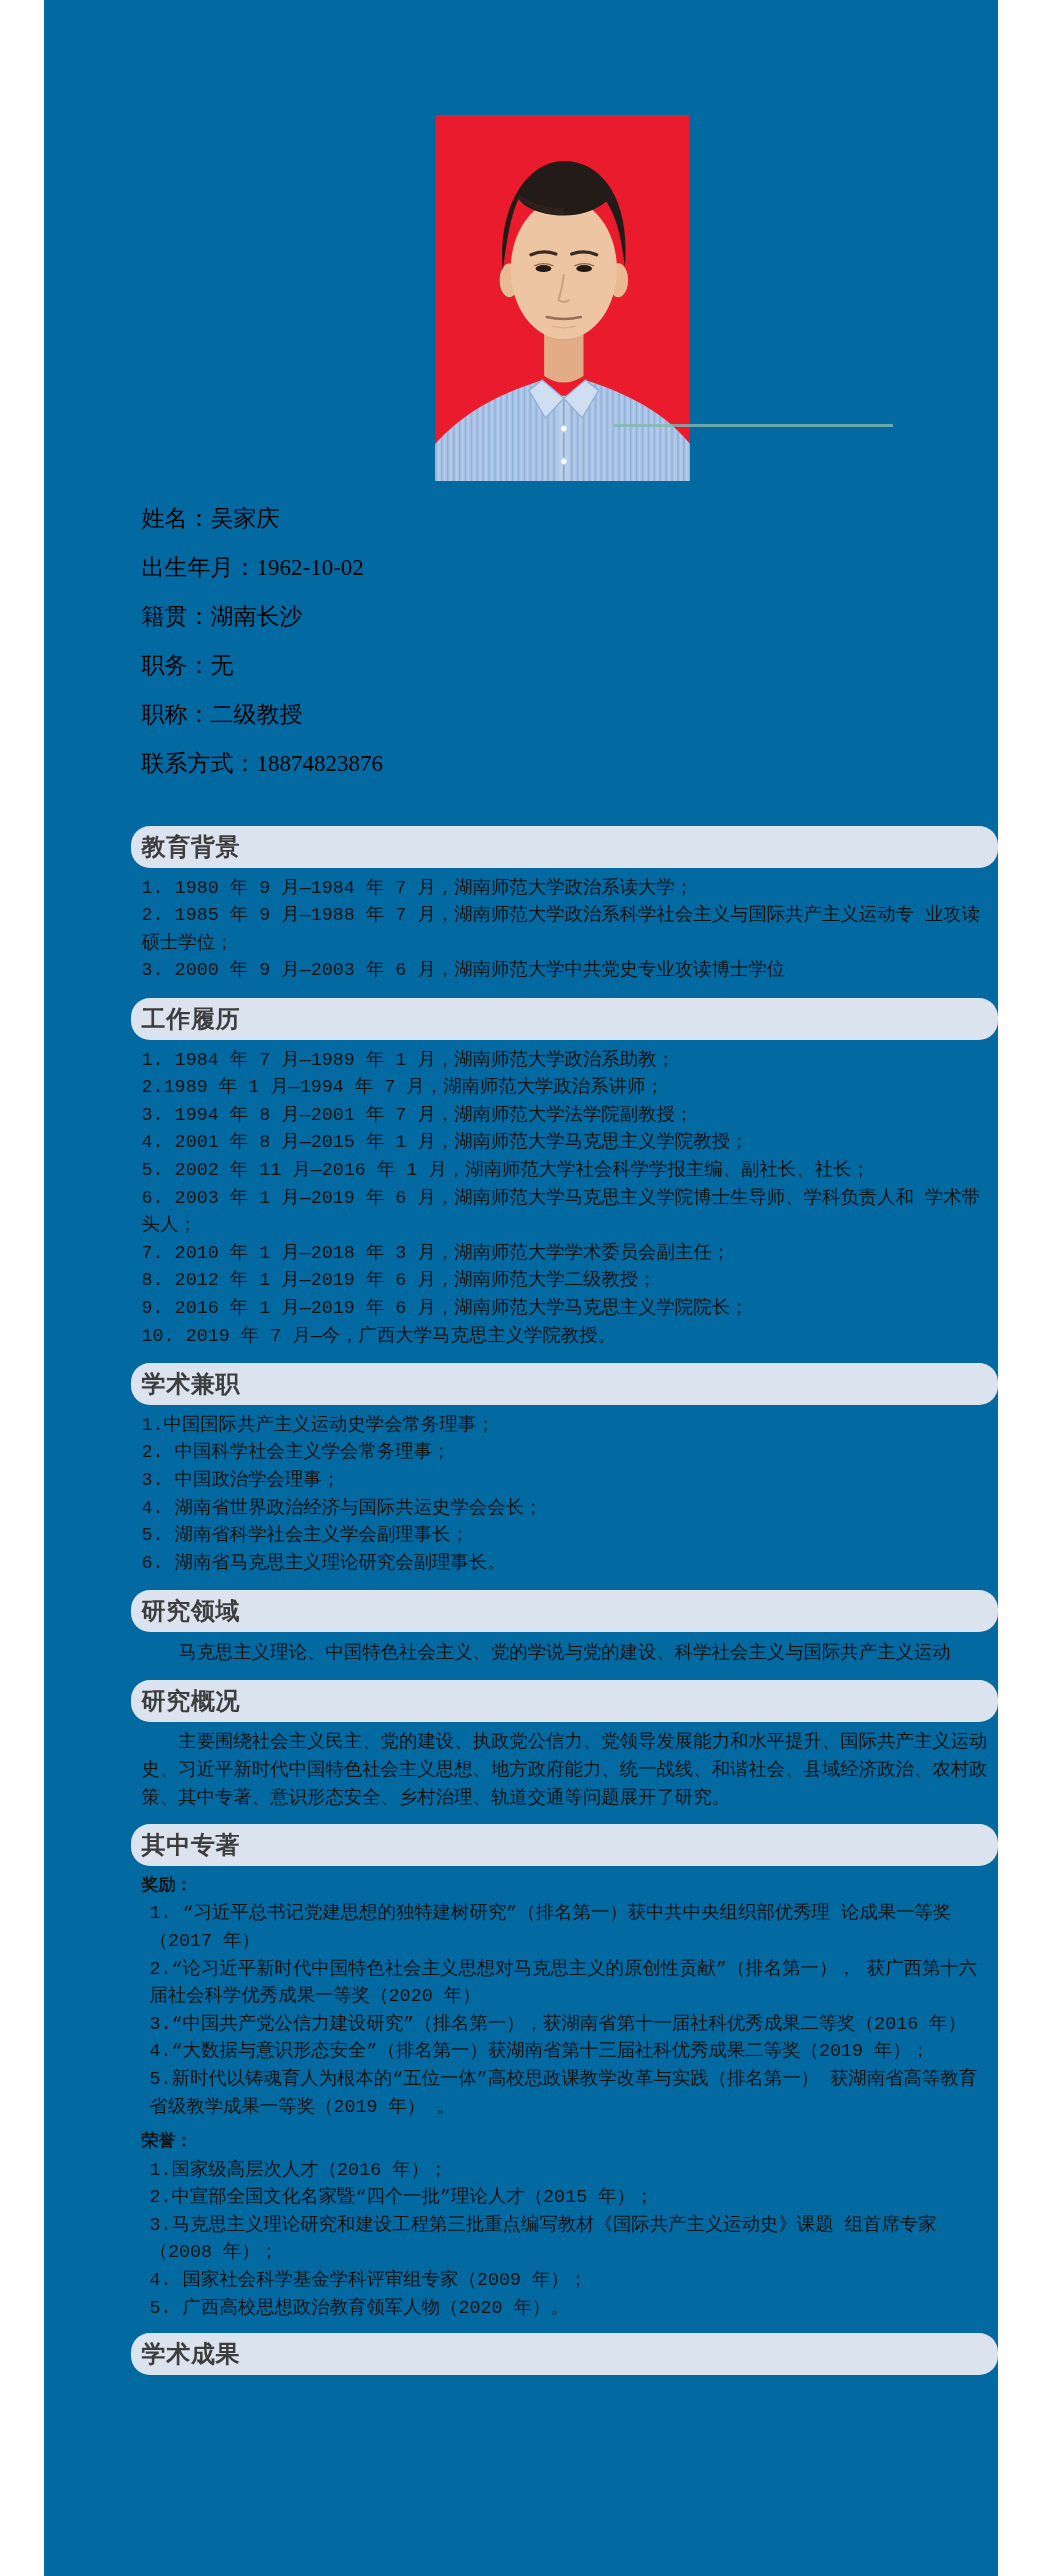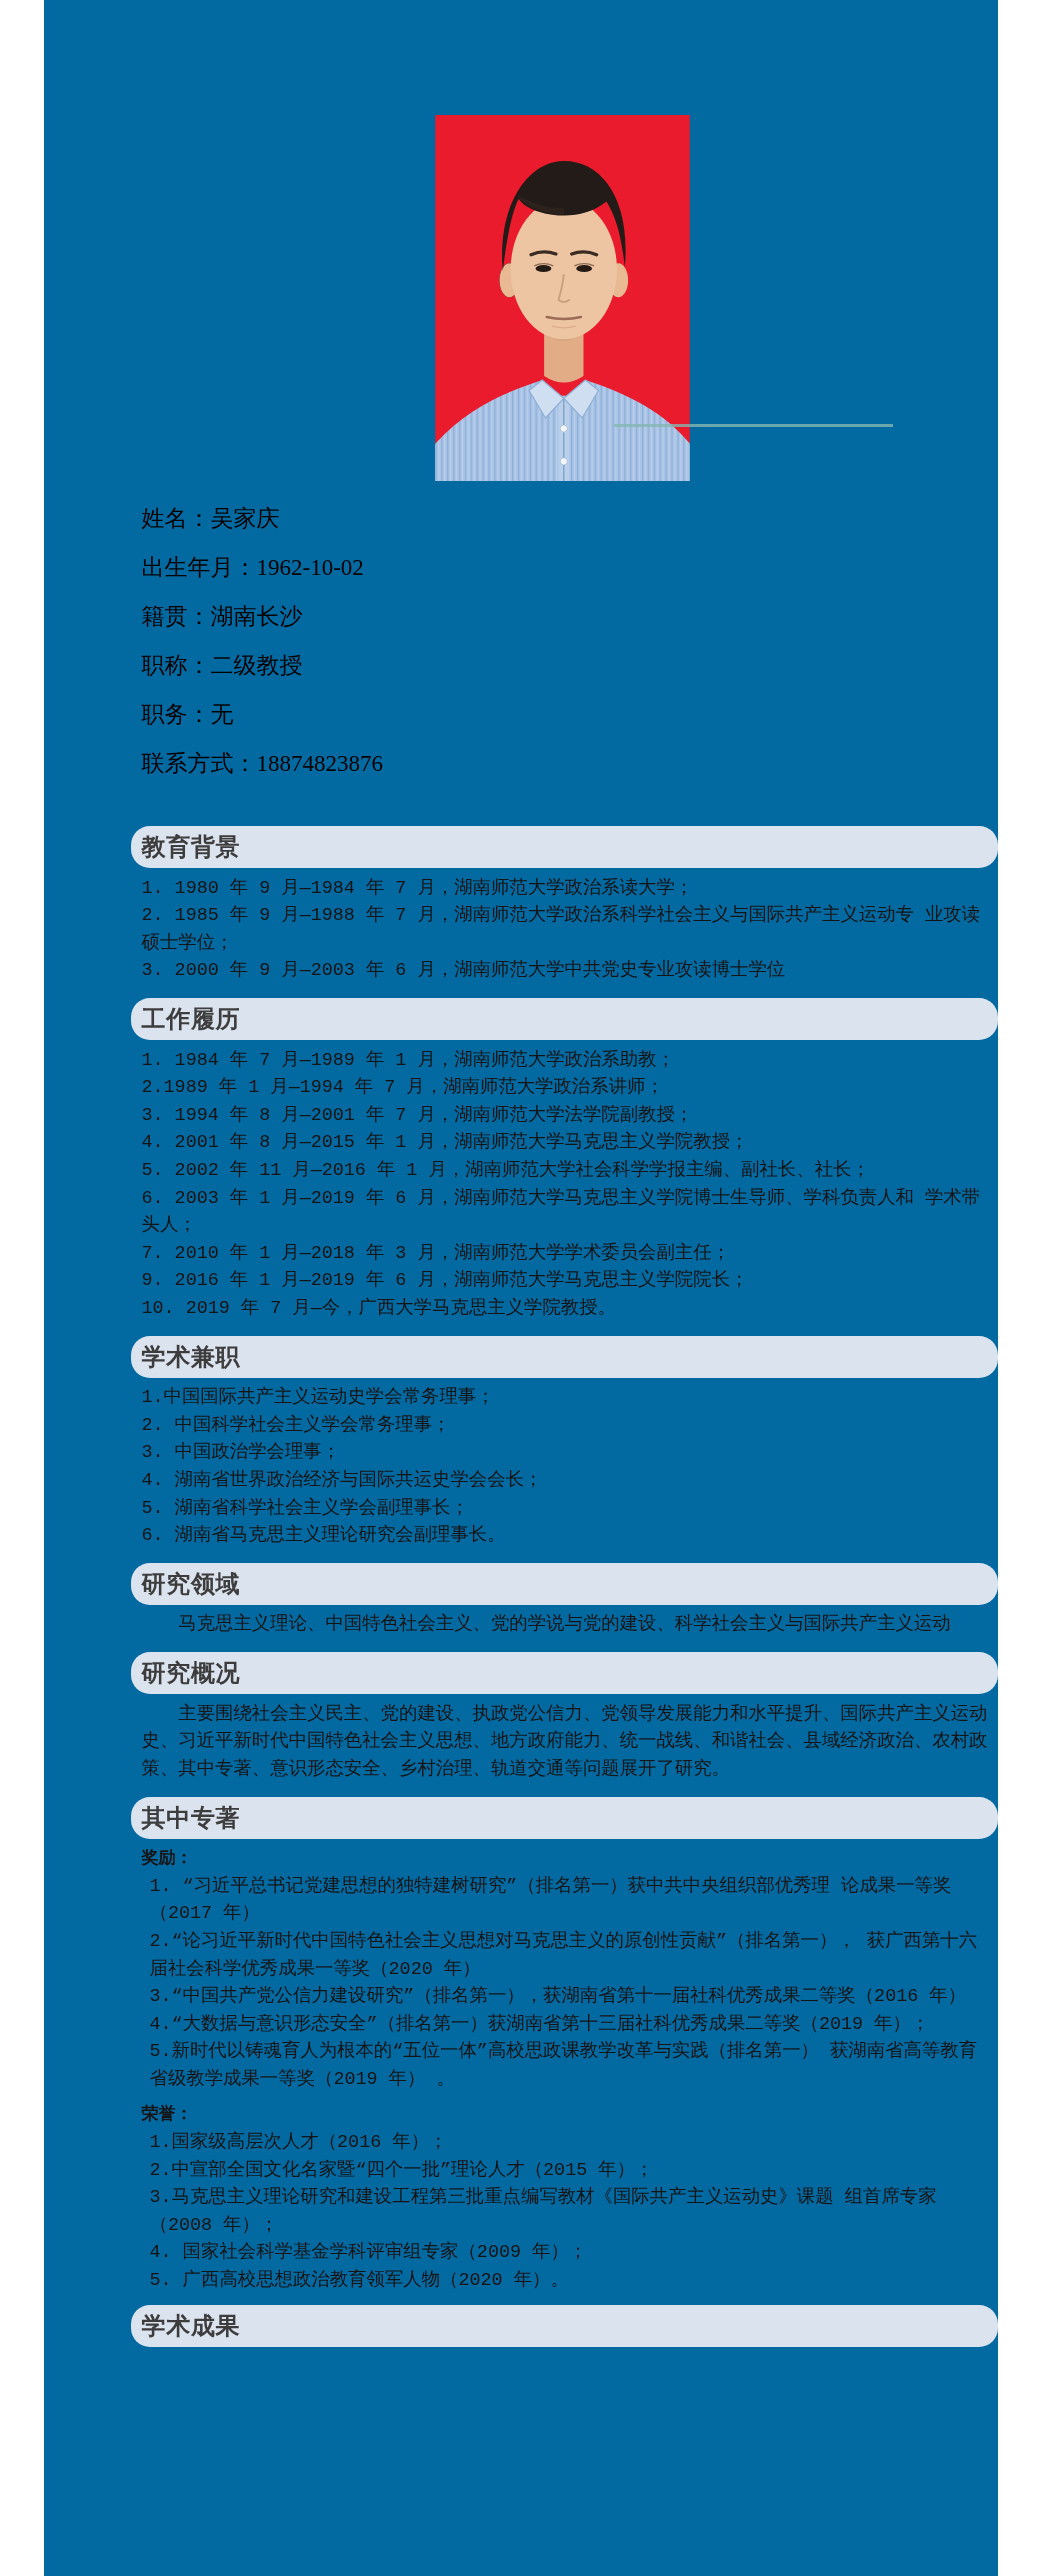--- a/index.html
+++ b/index.html
@@ -71,21 +71,20 @@
     font-family:Liberation Mono, monospace;
   }
   .para{
     margin:0;
     padding:6.6px 0 3.9px 0;
     font-size:18.4px;
     line-height:27.6px;
     text-indent:2em;
     color:#141414;
     text-align:justify;
-    font-family:Liberation Mono, monospace;
   }
   .block-label{
     font-family:"Liberation Sans","DejaVu Sans",sans-serif;
     font-weight:700;
     font-size:17px;
     line-height:29px;
     color:#141414;
     margin-top:3.9px;
   }
   .list.tight{padding:1.3px 0 1.3px 0;margin-left:8px;}
@@ -149,22 +148,22 @@
     </svg>
     <div class="watermark"></div>
   </div>
 
   <div class="content">
 
     <div class="personal">
         <div class="personal-row">姓名：吴家庆</div>
         <div class="personal-row">出生年月：1962-10-02</div>
         <div class="personal-row">籍贯：湖南长沙</div>
+        <div class="personal-row">职务：无</div>
         <div class="personal-row">职称：二级教授</div>
-        <div class="personal-row">职务：无</div>
         <div class="personal-row">联系方式：18874823876</div>
       </div>
 
     <section>
       <div class="bar">教育背景</div>
       <div class="list">
           <div class="li">1. 1980 年 9 月—1984 年 7 月，湖南师范大学政治系读大学；</div>
           <div class="li">2. 1985 年 9 月—1988 年 7 月，湖南师范大学政治系科学社会主义与国际共产主义运动专 业攻读硕士学位；</div>
           <div class="li">3. 2000 年 9 月—2003 年 6 月，湖南师范大学中共党史专业攻读博士学位</div>
         </div>
@@ -173,20 +172,21 @@
     <section>
       <div class="bar">工作履历</div>
       <div class="list">
           <div class="li">1. 1984 年 7 月—1989 年 1 月，湖南师范大学政治系助教；</div>
           <div class="li">2.1989 年 1 月—1994 年 7 月，湖南师范大学政治系讲师；</div>
           <div class="li">3. 1994 年 8 月—2001 年 7 月，湖南师范大学法学院副教授；</div>
           <div class="li">4. 2001 年 8 月—2015 年 1 月，湖南师范大学马克思主义学院教授；</div>
           <div class="li">5. 2002 年 11 月—2016 年 1 月，湖南师范大学社会科学学报主编、副社长、社长；</div>
           <div class="li">6. 2003 年 1 月—2019 年 6 月，湖南师范大学马克思主义学院博士生导师、学科负责人和 学术带头人；</div>
           <div class="li">7. 2010 年 1 月—2018 年 3 月，湖南师范大学学术委员会副主任；</div>
+          <div class="li">8. 2012 年 1 月—2019 年 6 月，湖南师范大学二级教授；</div>
           <div class="li">9. 2016 年 1 月—2019 年 6 月，湖南师范大学马克思主义学院院长；</div>
           <div class="li">10. 2019 年 7 月—今，广西大学马克思主义学院教授。</div>
         </div>
     </section>
 
     <section>
       <div class="bar">学术兼职</div>
       <div class="list">
           <div class="li">1.中国国际共产主义运动史学会常务理事；</div>
           <div class="li">2. 中国科学社会主义学会常务理事；</div>

